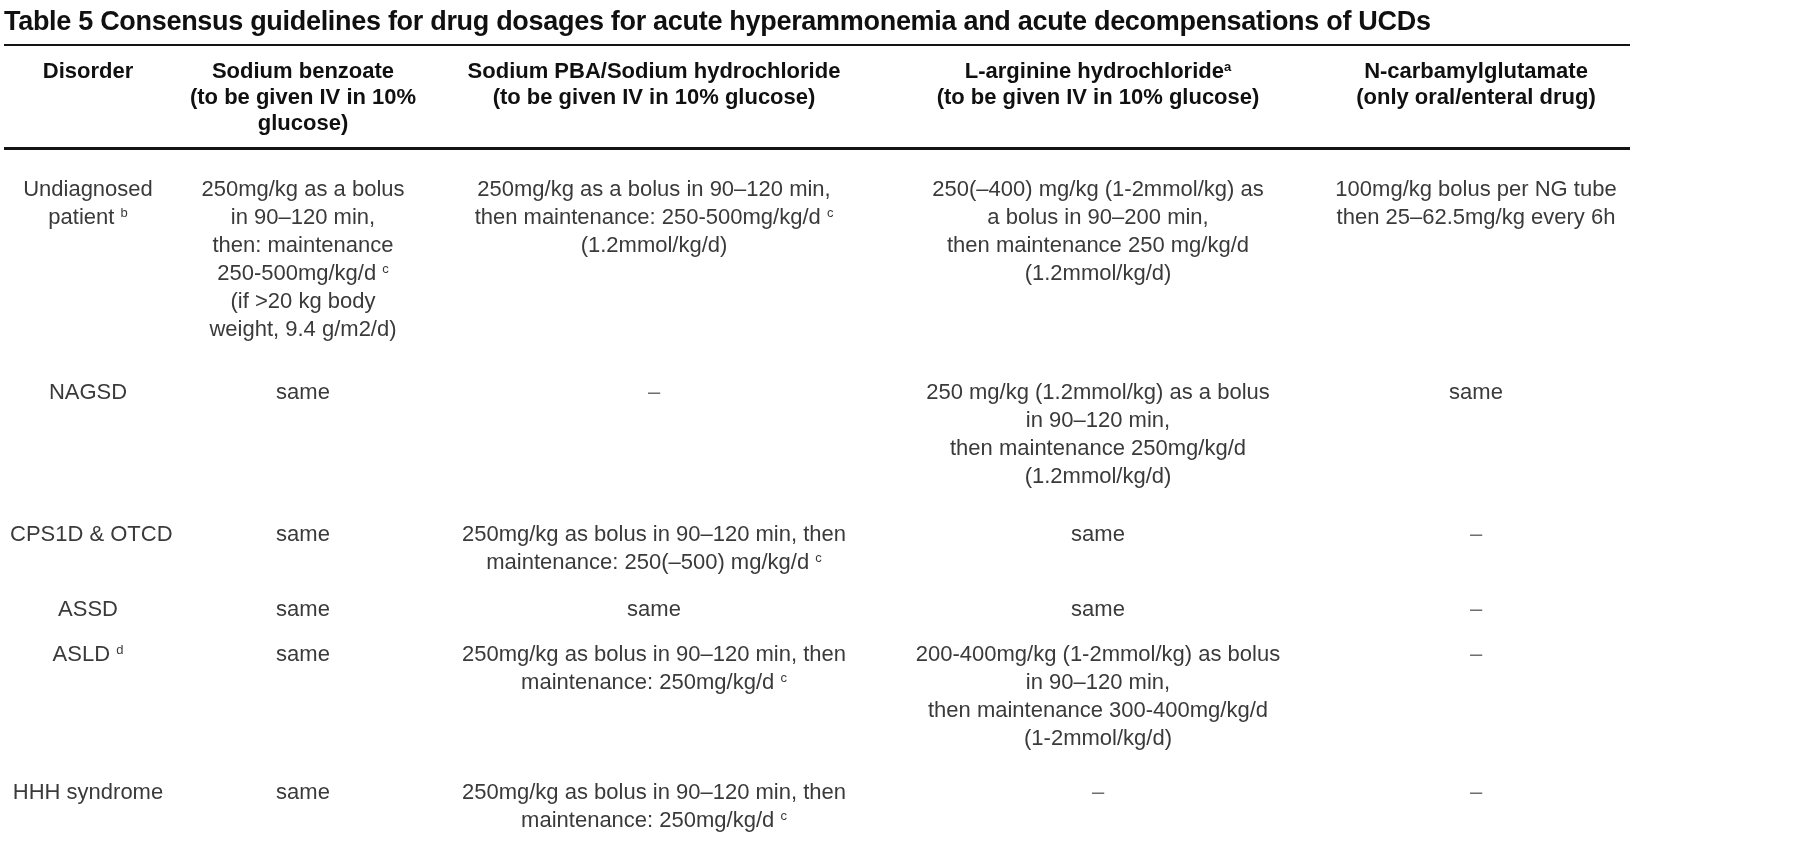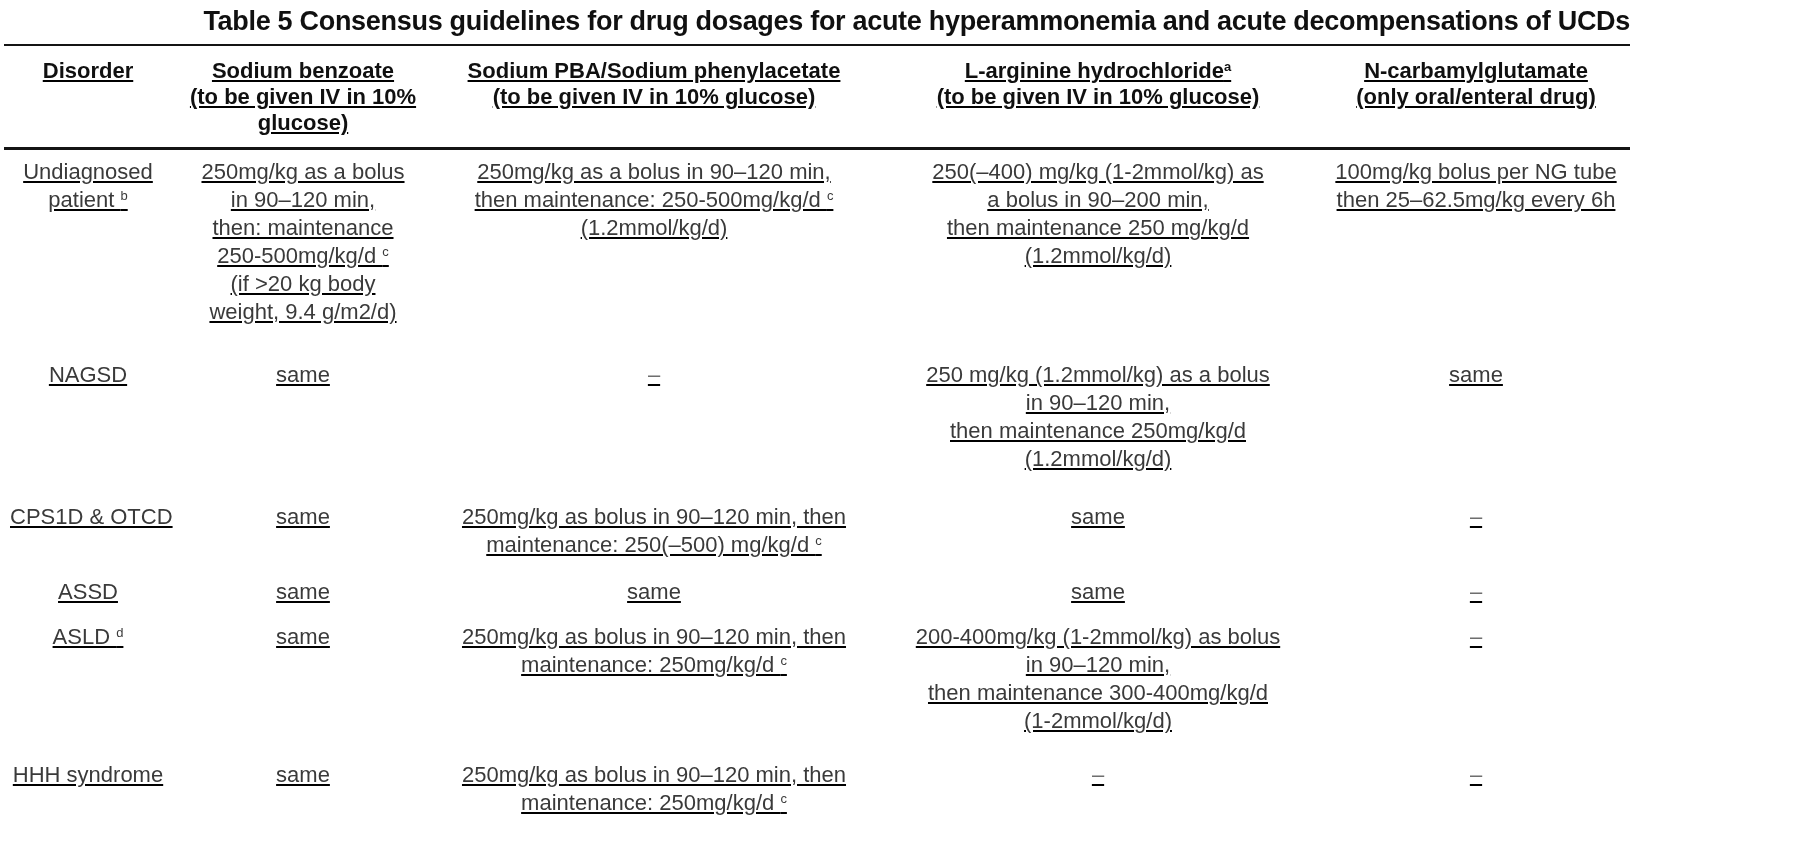--- a/index.html
+++ b/index.html
@@ -26,27 +26,25 @@
     margin:0;
     width:1626px;
     box-sizing:border-box;
     font-size:27px;
     font-weight:bold;
     letter-spacing:-0.3px;
     color:var(--ink);
     padding:2px 0 7px 0;
     border-bottom:2px solid var(--rule);
     white-space:nowrap;
-    text-align:right;
   }
   table.dosage{
     border-collapse:collapse;
     table-layout:fixed;
     width:1626px;
-    text-decoration:underline;
   }
   col.c1{width:168px;}
   col.c2{width:262px;}
   col.c3{width:440px;}
   col.c4{width:448px;}
   col.c5{width:308px;}
   thead th{
     vertical-align:top;
     text-align:center;
     font-size:22px;
@@ -58,21 +56,21 @@
   }
   .hlabel, .hsub{ font-weight:bold; }
   td{
     vertical-align:top;
     text-align:center;
     font-size:22px;
     line-height:28px;
     color:var(--body-text);
     padding:0 6px;
   }
-  tbody tr:nth-child(1) td{padding-top:8px;padding-bottom:35px;}
+  tbody tr:nth-child(1) td{padding-top:25px;padding-bottom:35px;}
   tbody tr:nth-child(2) td{padding-bottom:30px;}
   tbody tr:nth-child(3) td{padding-bottom:19px;}
   tbody tr:nth-child(4) td{padding-bottom:17px;}
   tbody tr:nth-child(5) td{padding-bottom:26px;}
   tbody tr:nth-child(6) td{padding-bottom:10px;}
   tbody tr:nth-child(7) td{padding-bottom:16px;}
   .cell-line{ white-space:nowrap; }
   .dash-line{ color:var(--dash); }
   sup{
     font-size:13px;
@@ -96,21 +94,21 @@
     <thead>
       <tr id="header-row">
           <th>
             <div class="hlabel">Disorder</div>
           </th>
           <th>
             <div class="hlabel">Sodium benzoate</div>
             <div class="hsub">(to be given IV in 10% glucose)</div>
           </th>
           <th>
-            <div class="hlabel">Sodium PBA/Sodium phenylacetate</div>
+            <div class="hlabel">Sodium PBA/Sodium hydrochloride</div>
             <div class="hsub">(to be given IV in 10% glucose)</div>
           </th>
           <th>
             <div class="hlabel">L-arginine hydrochloride<sup>a</sup></div>
             <div class="hsub">(to be given IV in 10% glucose)</div>
           </th>
           <th>
             <div class="hlabel">N-carbamylglutamate</div>
             <div class="hsub">(only oral/enteral drug)</div>
           </th>

